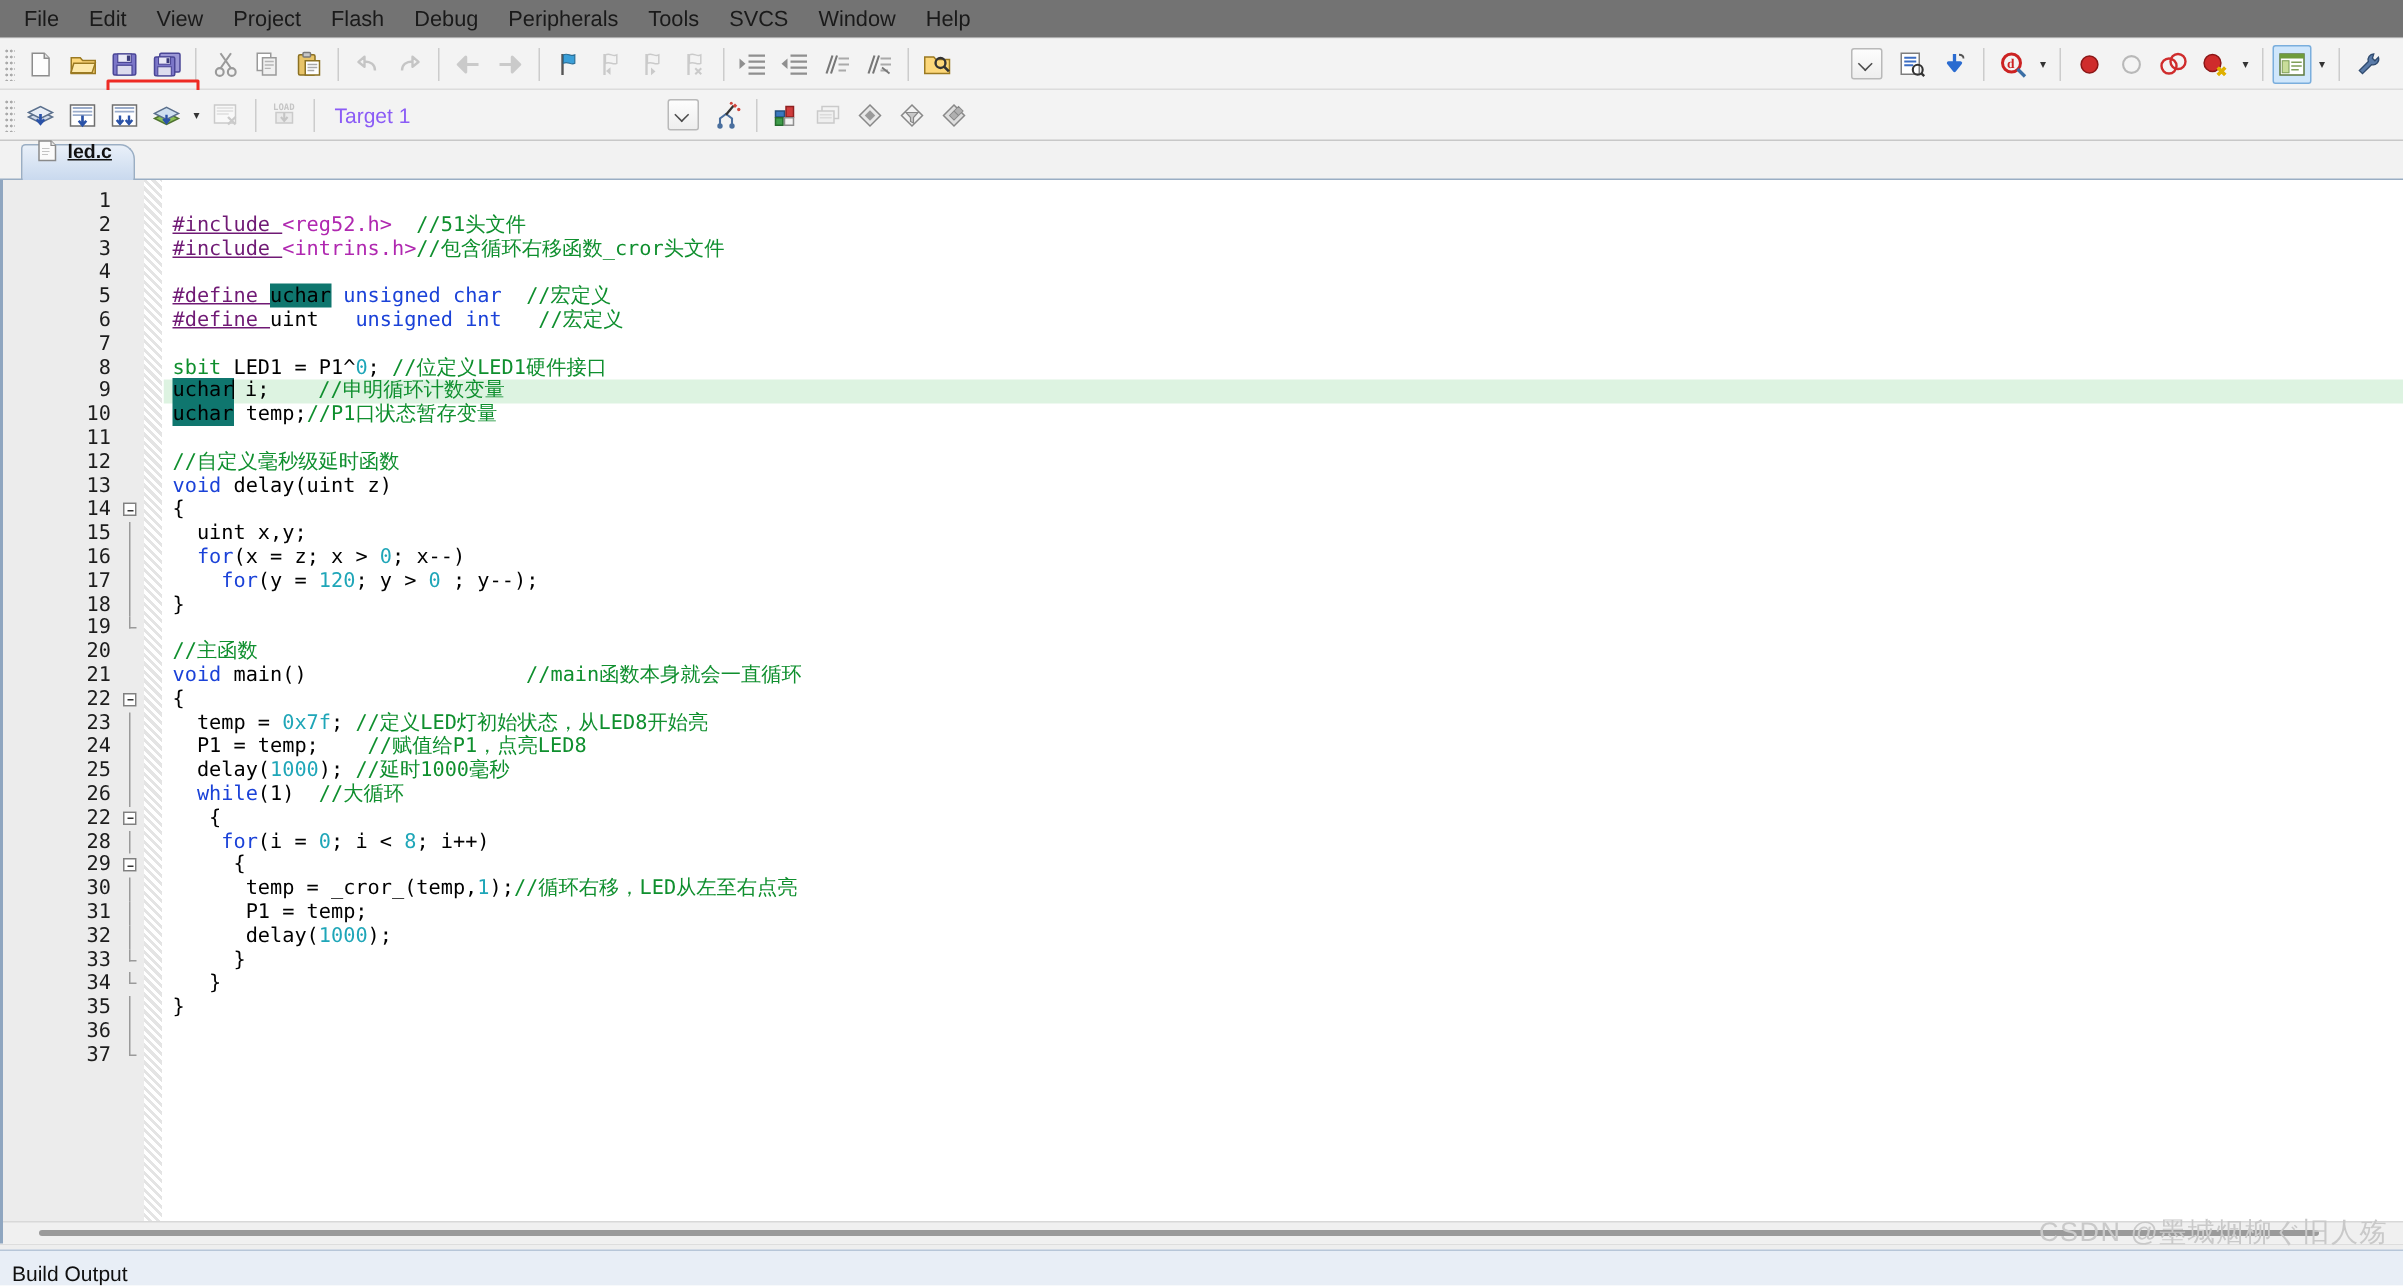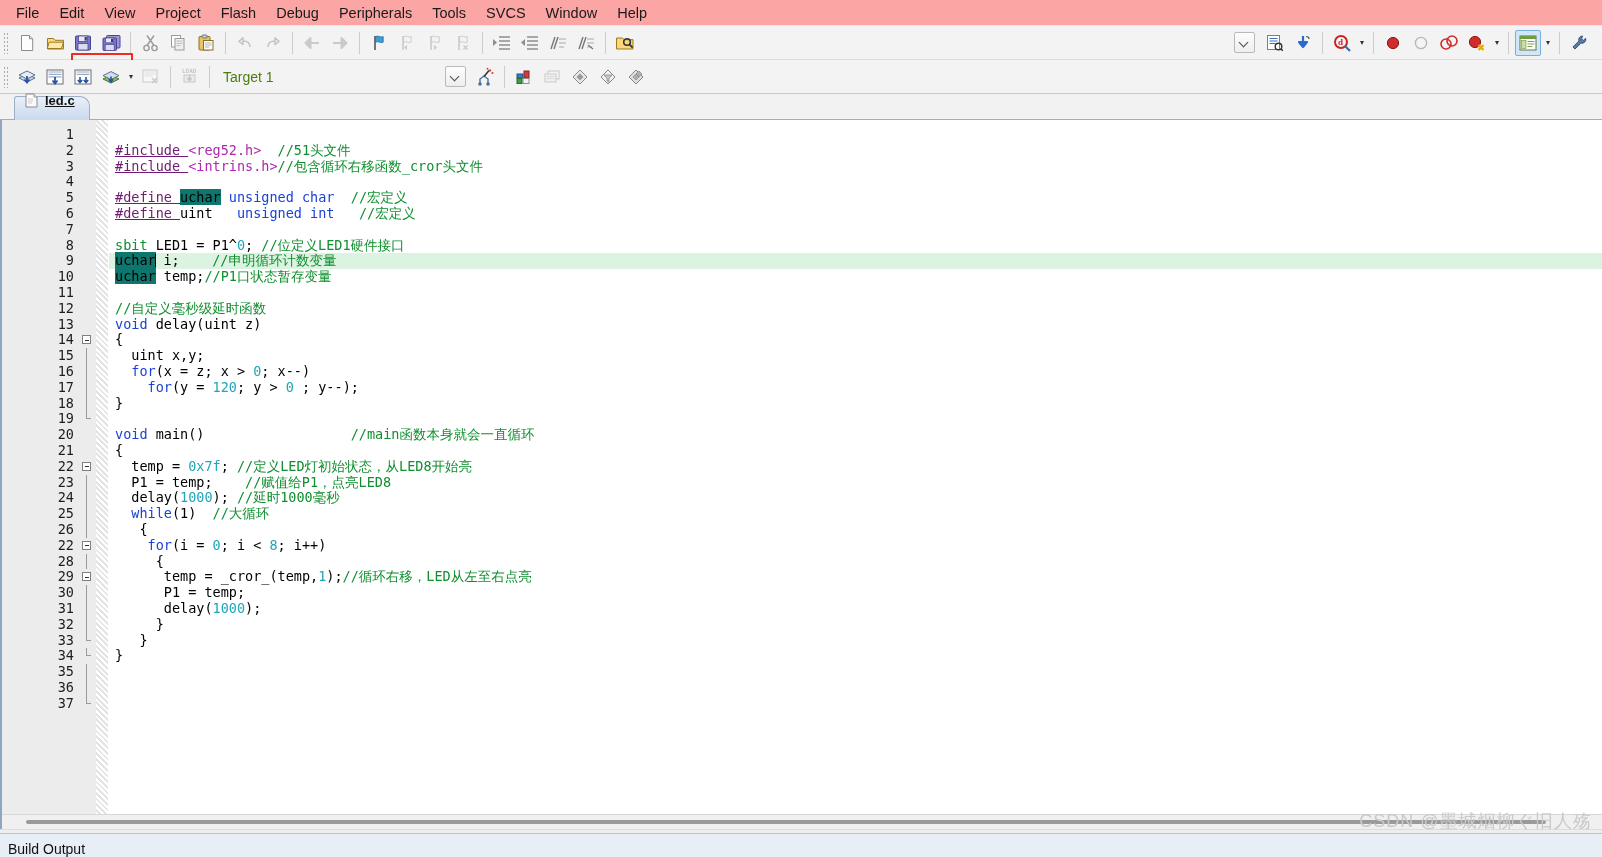--- a/index.html
+++ b/index.html
@@ -13,21 +13,21 @@
   #app {
     position: relative;
     width: 1602px; height: 857px;
     background: #f2f2f2;
     display: flex; flex-direction: column;
   }
 
   
   .menubar {
     height: 26px;
-    background: #fca5a5;
+    background: #737373;
     display: flex; align-items: center;
     padding-left: 6px;
     border-bottom: 1px solid #e8e8e8;
     flex: 0 0 26px;
   }
   .menu-item {
     font-size: 14.5px;
     color: #1a1a1a;
     padding: 3px 10px;
     cursor: default;
@@ -81,21 +81,21 @@
     border: 2px solid #ee2b24;
     border-radius: 1px;
     pointer-events: none;
   }
   .combo {
     display: flex; align-items: center;
     height: 22px;
     flex: 0 0 auto;
   }
   .combo-text {
-    font-size: 14px; color: #4d7c0f;
+    font-size: 14px; color: #8b5cf6;
     padding: 0 10px 0 8px;
     white-space: nowrap;
     line-height: 22px;
   }
   .combo-btn {
     width: 21px; height: 21px;
     border: 1px solid #b9b9b9;
     background: linear-gradient(#fdfdfd,#eeeeee);
     display: flex; align-items: center; justify-content: center;
     border-radius: 2px;
@@ -791,20 +791,21 @@
           <div class="cl"><span class="tok-sel">uchar</span><span> temp;</span><span class="tok-cmt">//P1口状态暂存变量</span></div>
           <div class="cl">&nbsp;</div>
           <div class="cl"><span class="tok-cmt">//自定义毫秒级延时函数</span></div>
           <div class="cl"><span class="tok-kw">void</span><span> delay(uint z)</span></div>
           <div class="cl"><span>{</span></div>
           <div class="cl"><span>  uint x,y;</span></div>
           <div class="cl"><span>  </span><span class="tok-kw">for</span><span>(x = z; x &gt; </span><span class="tok-num">0</span><span>; x--)</span></div>
           <div class="cl"><span>    </span><span class="tok-kw">for</span><span>(y = </span><span class="tok-num">120</span><span>; y &gt; </span><span class="tok-num">0</span><span> ; y--);</span></div>
           <div class="cl"><span>}</span></div>
           <div class="cl">&nbsp;</div>
+          <div class="cl"><span class="tok-cmt">//主函数</span></div>
           <div class="cl"><span class="tok-kw">void</span><span> main()                  </span><span class="tok-cmt">//main函数本身就会一直循环</span></div>
           <div class="cl"><span>{</span></div>
           <div class="cl"><span>  temp = </span><span class="tok-num">0x7f</span><span>; </span><span class="tok-cmt">//定义LED灯初始状态，从LED8开始亮</span></div>
           <div class="cl"><span>  P1 = temp;    </span><span class="tok-cmt">//赋值给P1，点亮LED8</span></div>
           <div class="cl"><span>  delay(</span><span class="tok-num">1000</span><span>); </span><span class="tok-cmt">//延时1000毫秒</span></div>
           <div class="cl"><span>  </span><span class="tok-kw">while</span><span>(1)  </span><span class="tok-cmt">//大循环</span></div>
           <div class="cl"><span>   {</span></div>
           <div class="cl"><span>    </span><span class="tok-kw">for</span><span>(i = </span><span class="tok-num">0</span><span>; i &lt; </span><span class="tok-num">8</span><span>; i++)</span></div>
           <div class="cl"><span>     {</span></div>
           <div class="cl"><span>      temp = _cror_(temp,</span><span class="tok-num">1</span><span>);</span><span class="tok-cmt">//循环右移，LED从左至右点亮</span></div>

